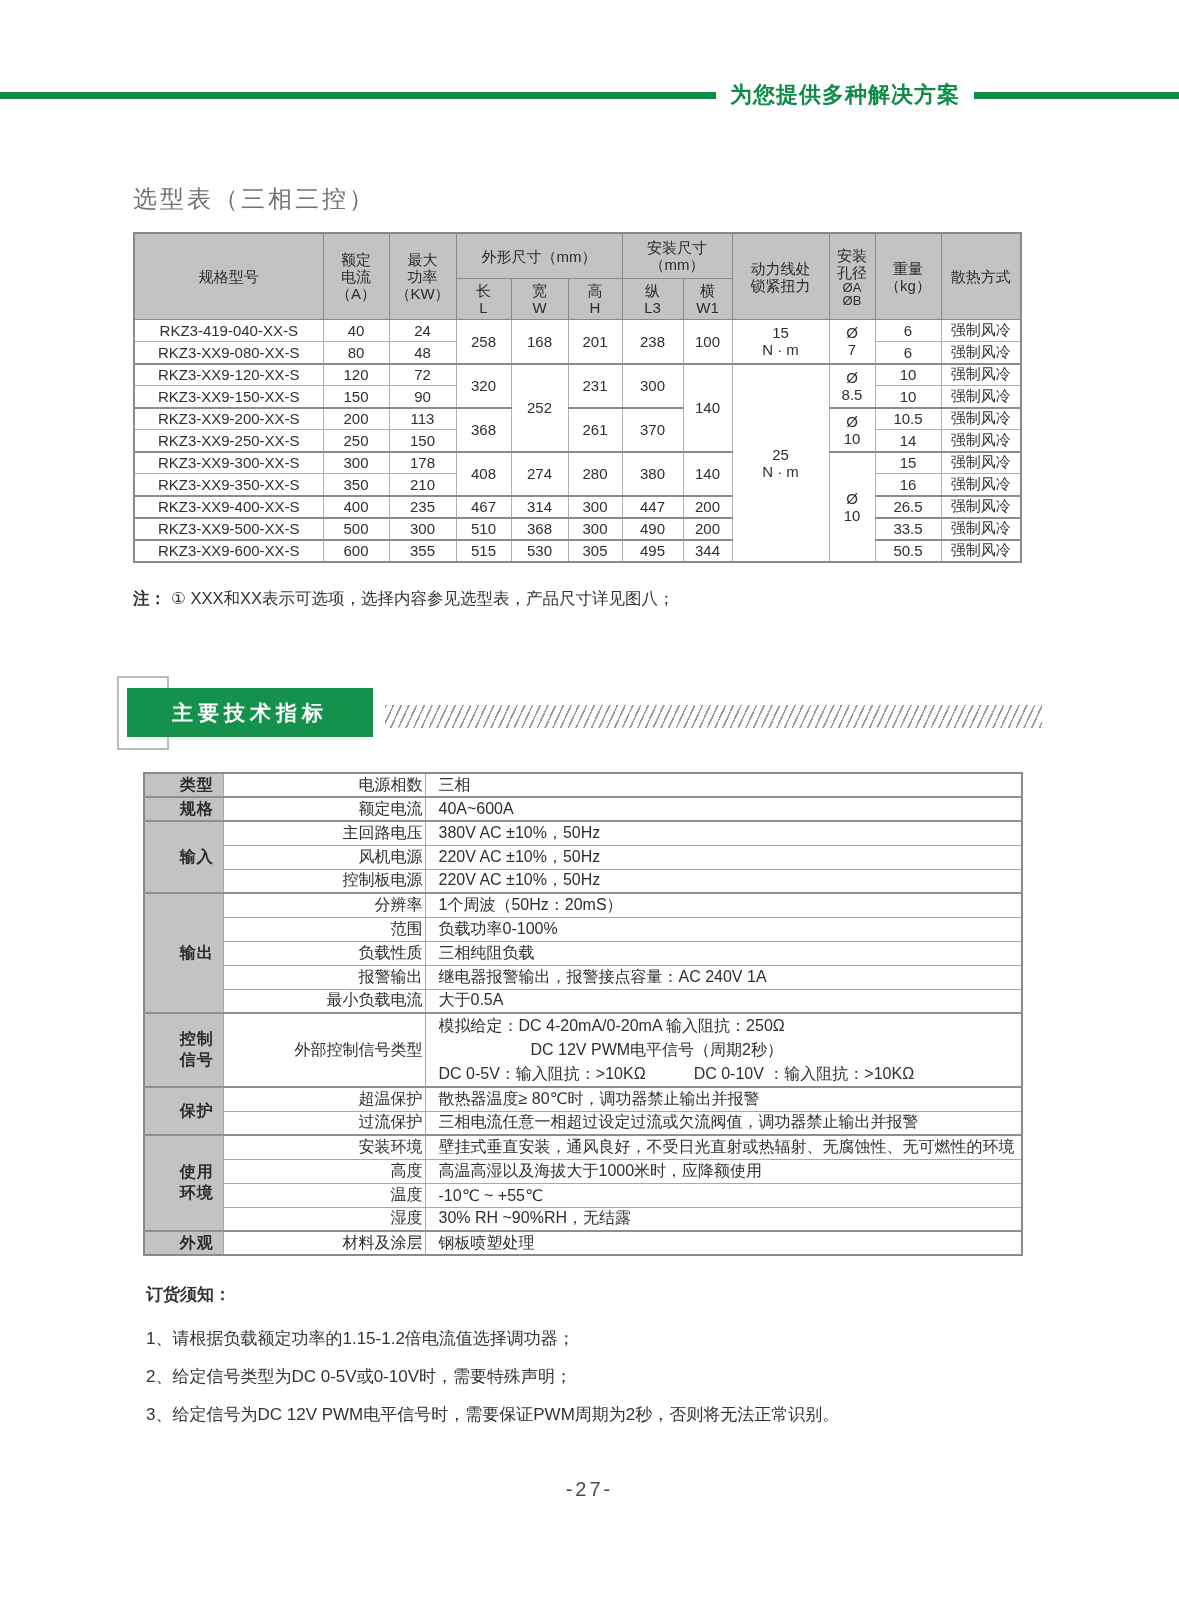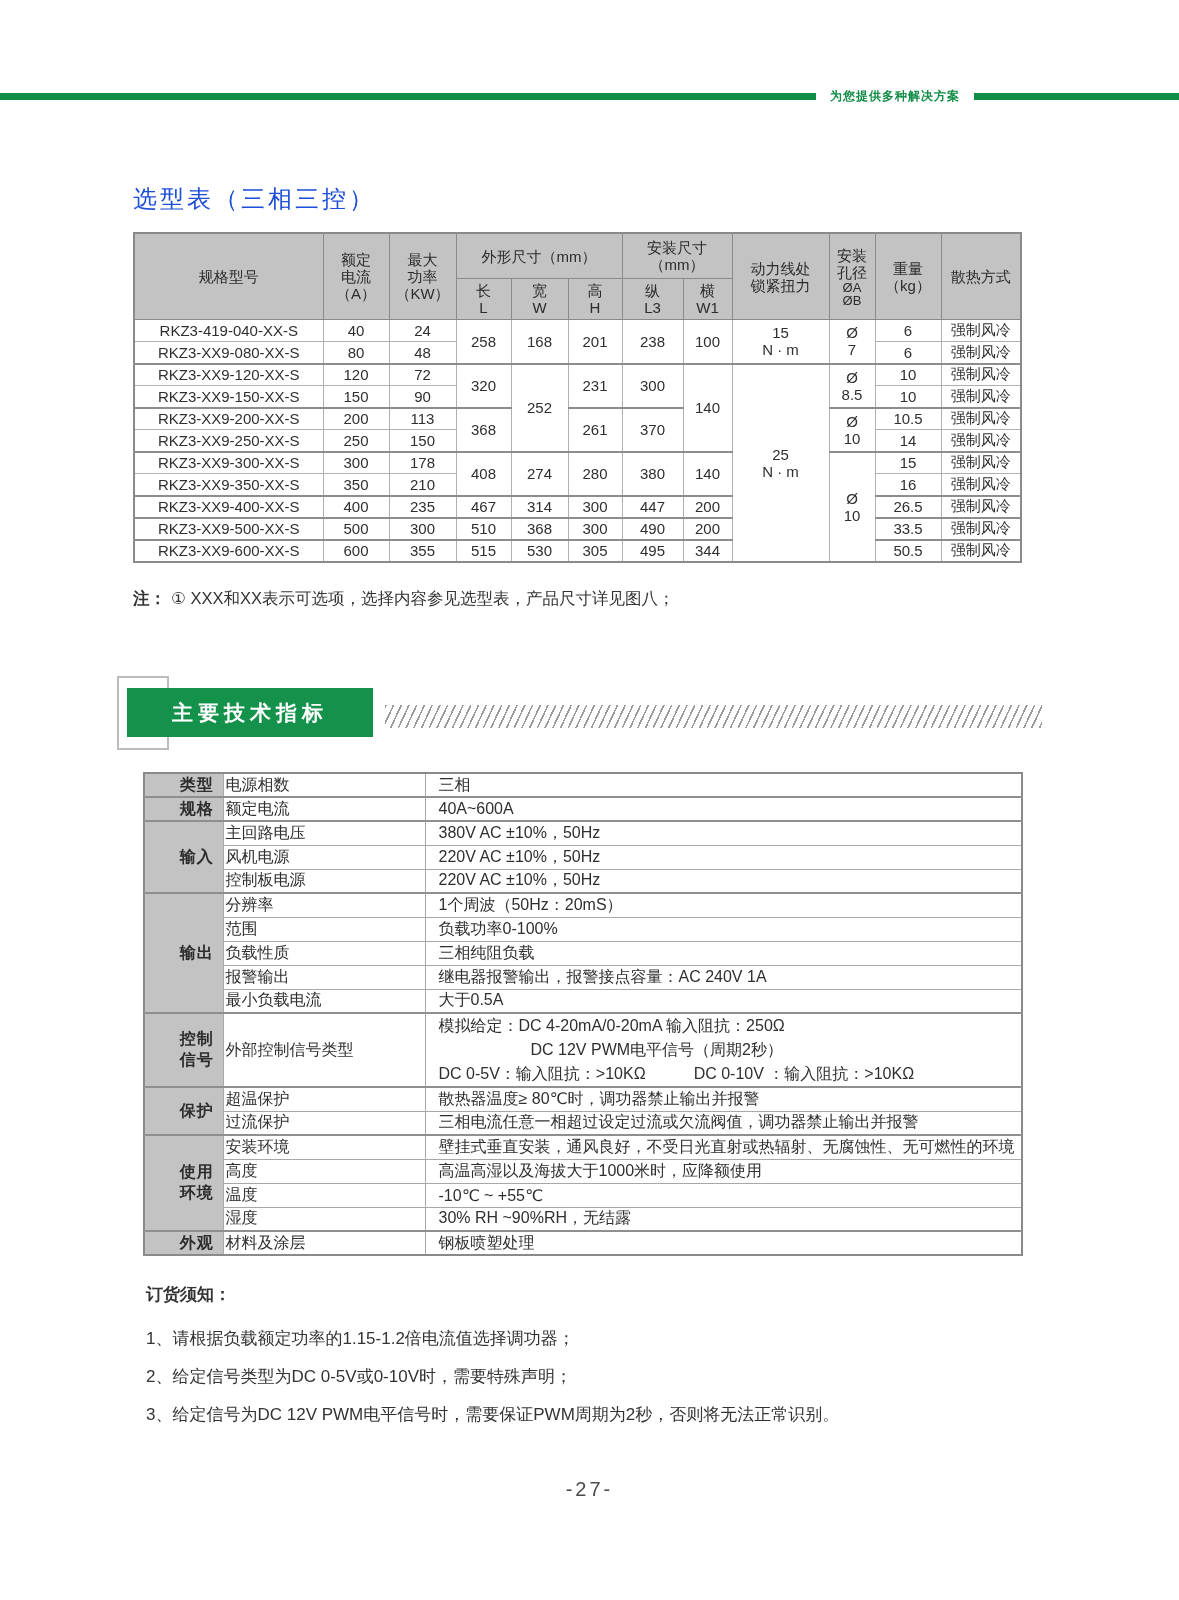--- a/index.html
+++ b/index.html
@@ -3,24 +3,24 @@
 <meta charset="utf-8">
 <style>
   html,body{margin:0;padding:0;background:#fbfbfb;}
   .page{position:relative;width:1179px;height:1600px;background:#ffffff;margin:0 auto;overflow:hidden;
         font-family:"Liberation Sans","DejaVu Sans",sans-serif;color:#2f2f2f;}
 
   
   .banner{position:absolute;top:80px;left:0;right:0;display:flex;align-items:center;}
   .banner .line-l{flex:1;height:7px;background:#0f8c45;}
   .banner .line-r{width:205px;height:7px;background:#0f8c45;}
-  .banner .slogan{margin:8px 14px;color:#0f8c45;font-size:12px;font-weight:bold;letter-spacing:1px;white-space:nowrap;}
-
-  
-  .t1-title{position:absolute;left:133px;top:183px;font-size:24px;letter-spacing:3px;color:#1d4ed8;}
+  .banner .slogan{margin:0 14px;color:#0f8c45;font-size:22px;font-weight:bold;letter-spacing:1px;white-space:nowrap;}
+
+  
+  .t1-title{position:absolute;left:133px;top:183px;font-size:24px;letter-spacing:3px;color:#737373;}
 
   
   table{border-collapse:collapse;table-layout:fixed;}
   td,th{border:1px solid #9a9a9a;font-weight:normal;text-align:center;vertical-align:middle;
         padding:0 2px;overflow:hidden;}
   .pre{white-space:pre-line;}
 
   
   .t1{position:absolute;left:133px;top:232px;width:887px;border:2px solid #8a8a8a;font-size:15px;}
   .t1 th{background:#c3c3c3;font-size:15px;line-height:17px;color:#2c2c2c;}
@@ -44,21 +44,21 @@
   .sec-box .sec-title{color:#ffffff;font-size:21px;letter-spacing:5px;font-weight:bold;}
   .hatch{position:absolute;left:385px;top:705px;width:657px;height:23px;
          background:repeating-linear-gradient(115deg,#9b9b9b 0 1.6px,transparent 1.6px 7px);}
 
   
   .t2{position:absolute;left:143px;top:772px;width:878px;border:2px solid #8a8a8a;font-size:16px;}
   .t2 td{border-color:#a8a8a8;background:#fff;}
   .t2 tr{height:24px;}
   .t2 tr.tall{height:72px;}
   .t2 td.cat{background:#c3c3c3;font-weight:bold;color:#2c2c2c;letter-spacing:1px;padding-left:28px;}
-  .t2 td.lab{text-align:left;}
+  .t2 td.lab{text-align:right;}
   .t2 td.val{text-align:left;padding-left:13px;}
   .t2 tr.grp td{border-top:2px solid #8f8f8f;}
   .sig-line{line-height:24px;}
   .sig-ind{padding-left:92px;}
 
   
   .ordering{position:absolute;left:146px;top:1283px;width:920px;color:#333;}
   .ordering .ord-title{font-size:17px;font-weight:bold;margin-bottom:14px;}
   .ordering .ord-item{font-size:17px;line-height:38px;}
 

